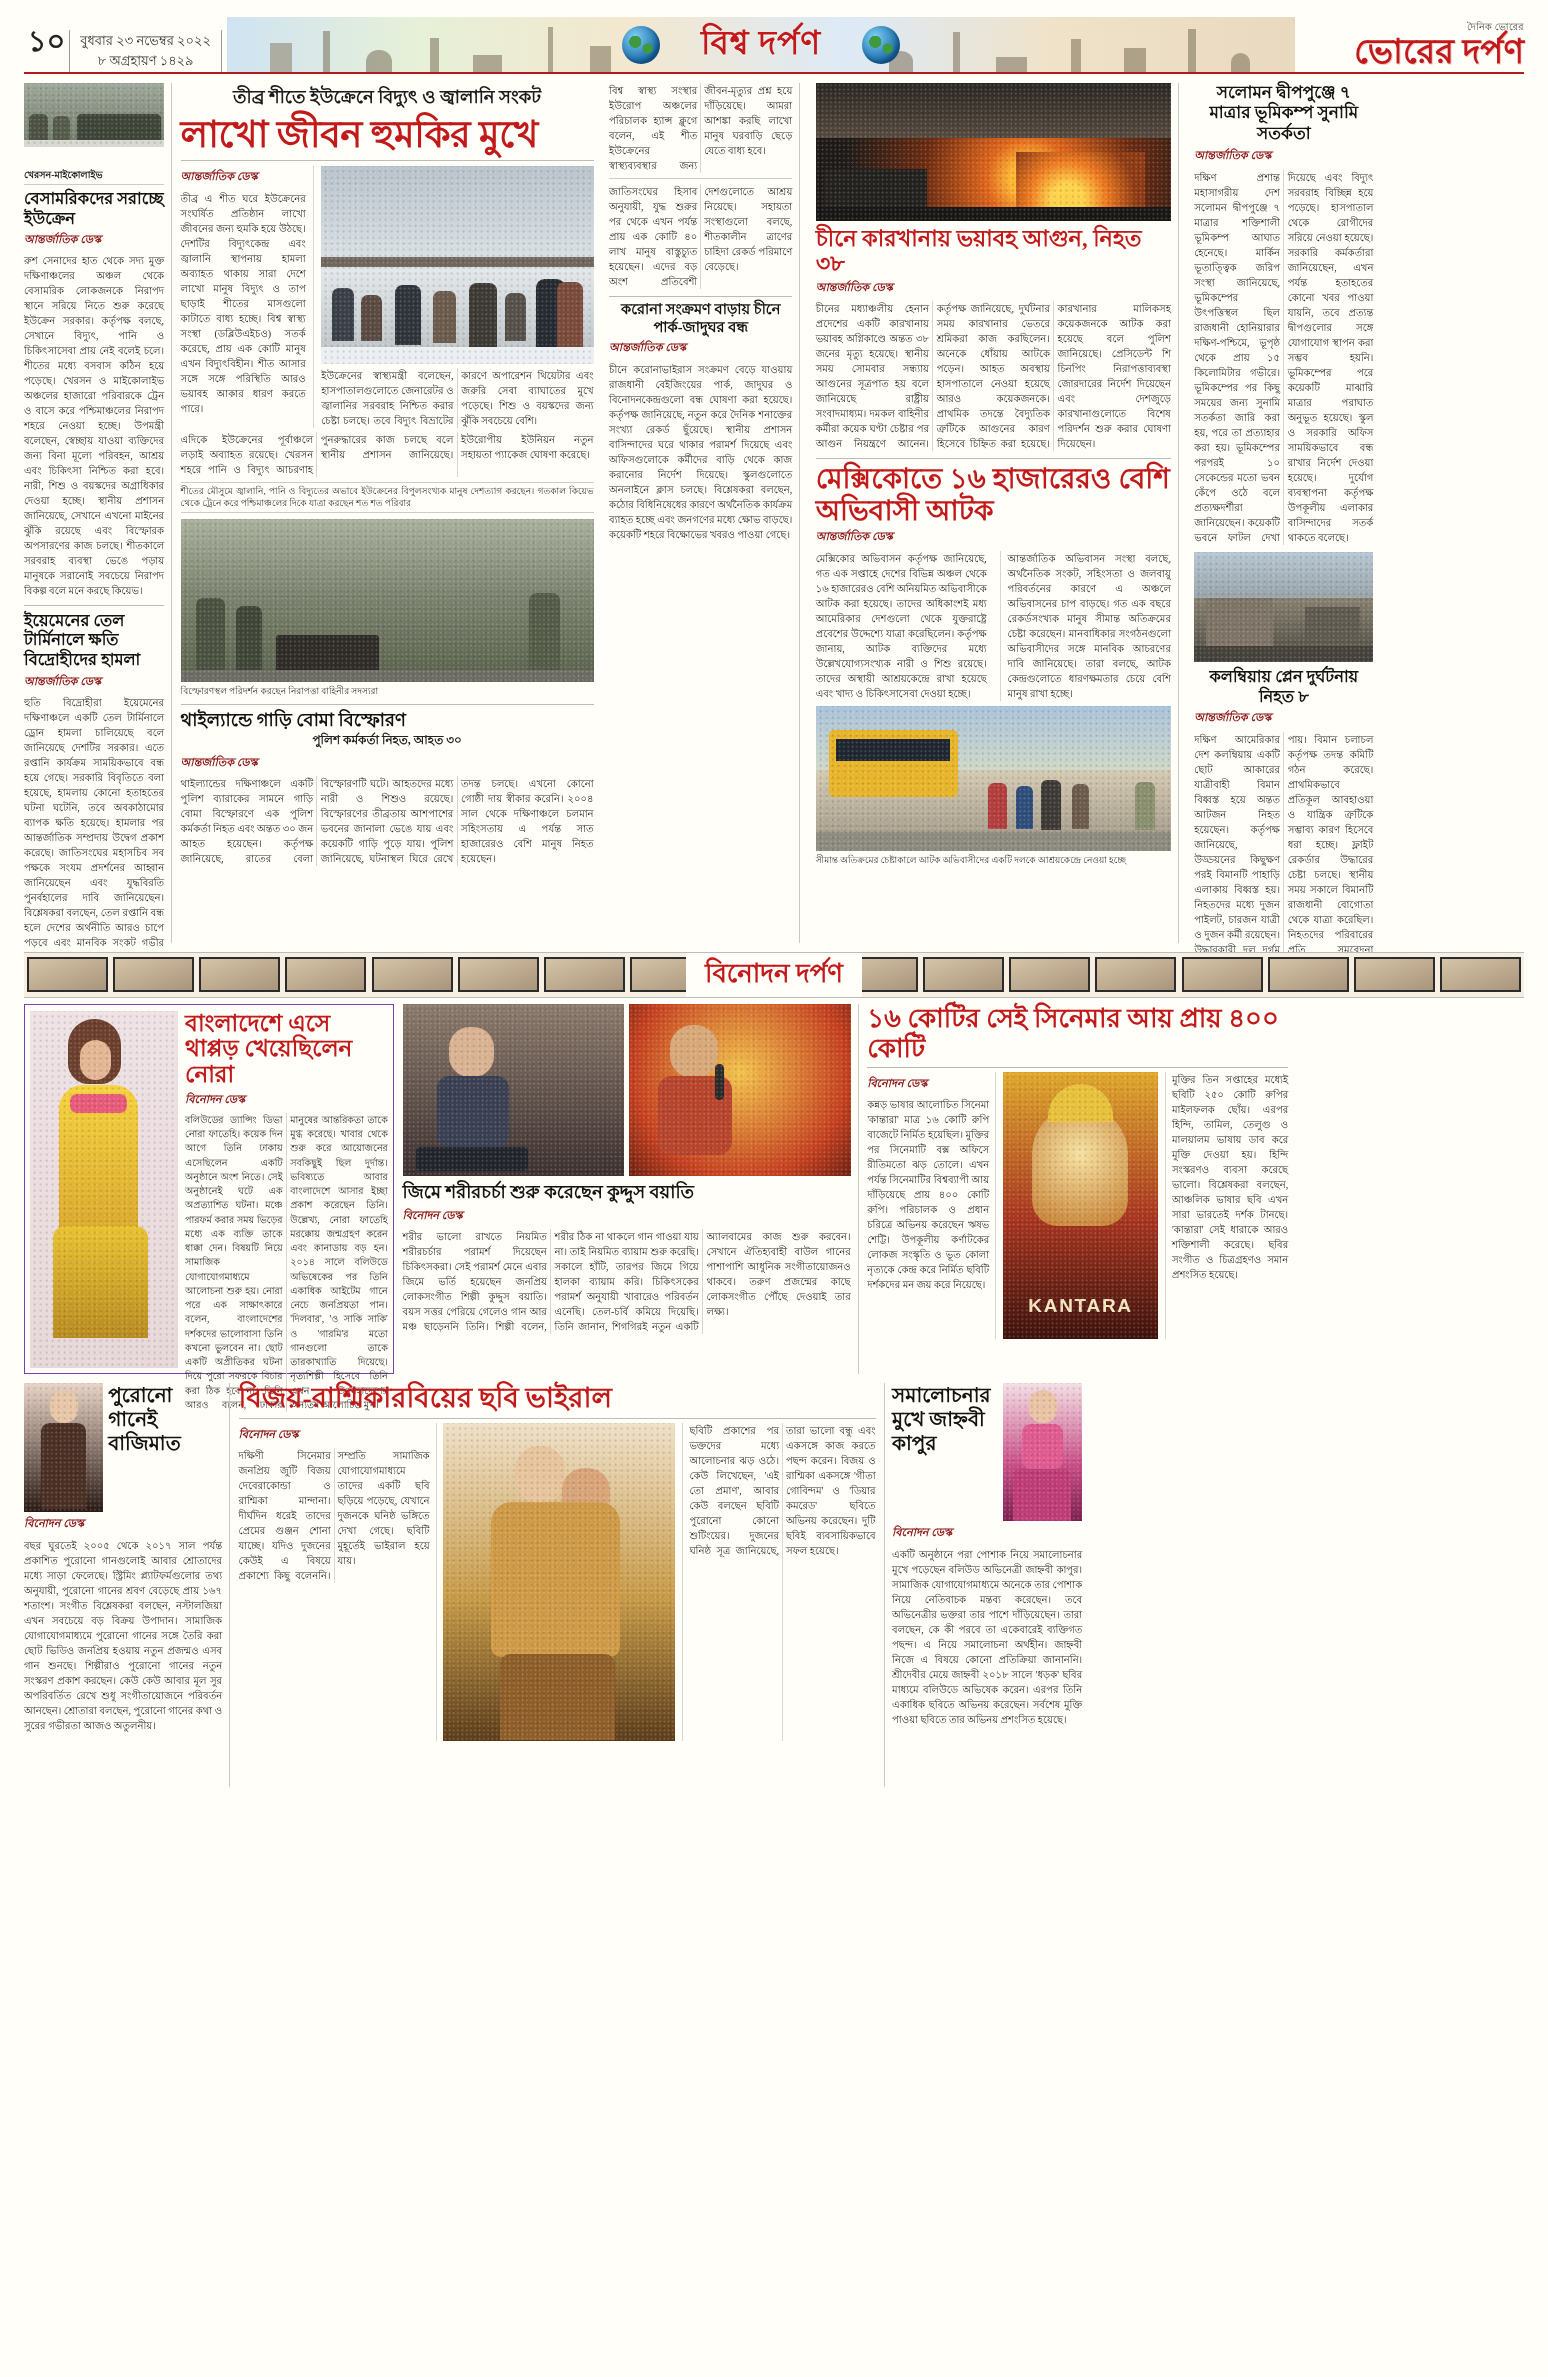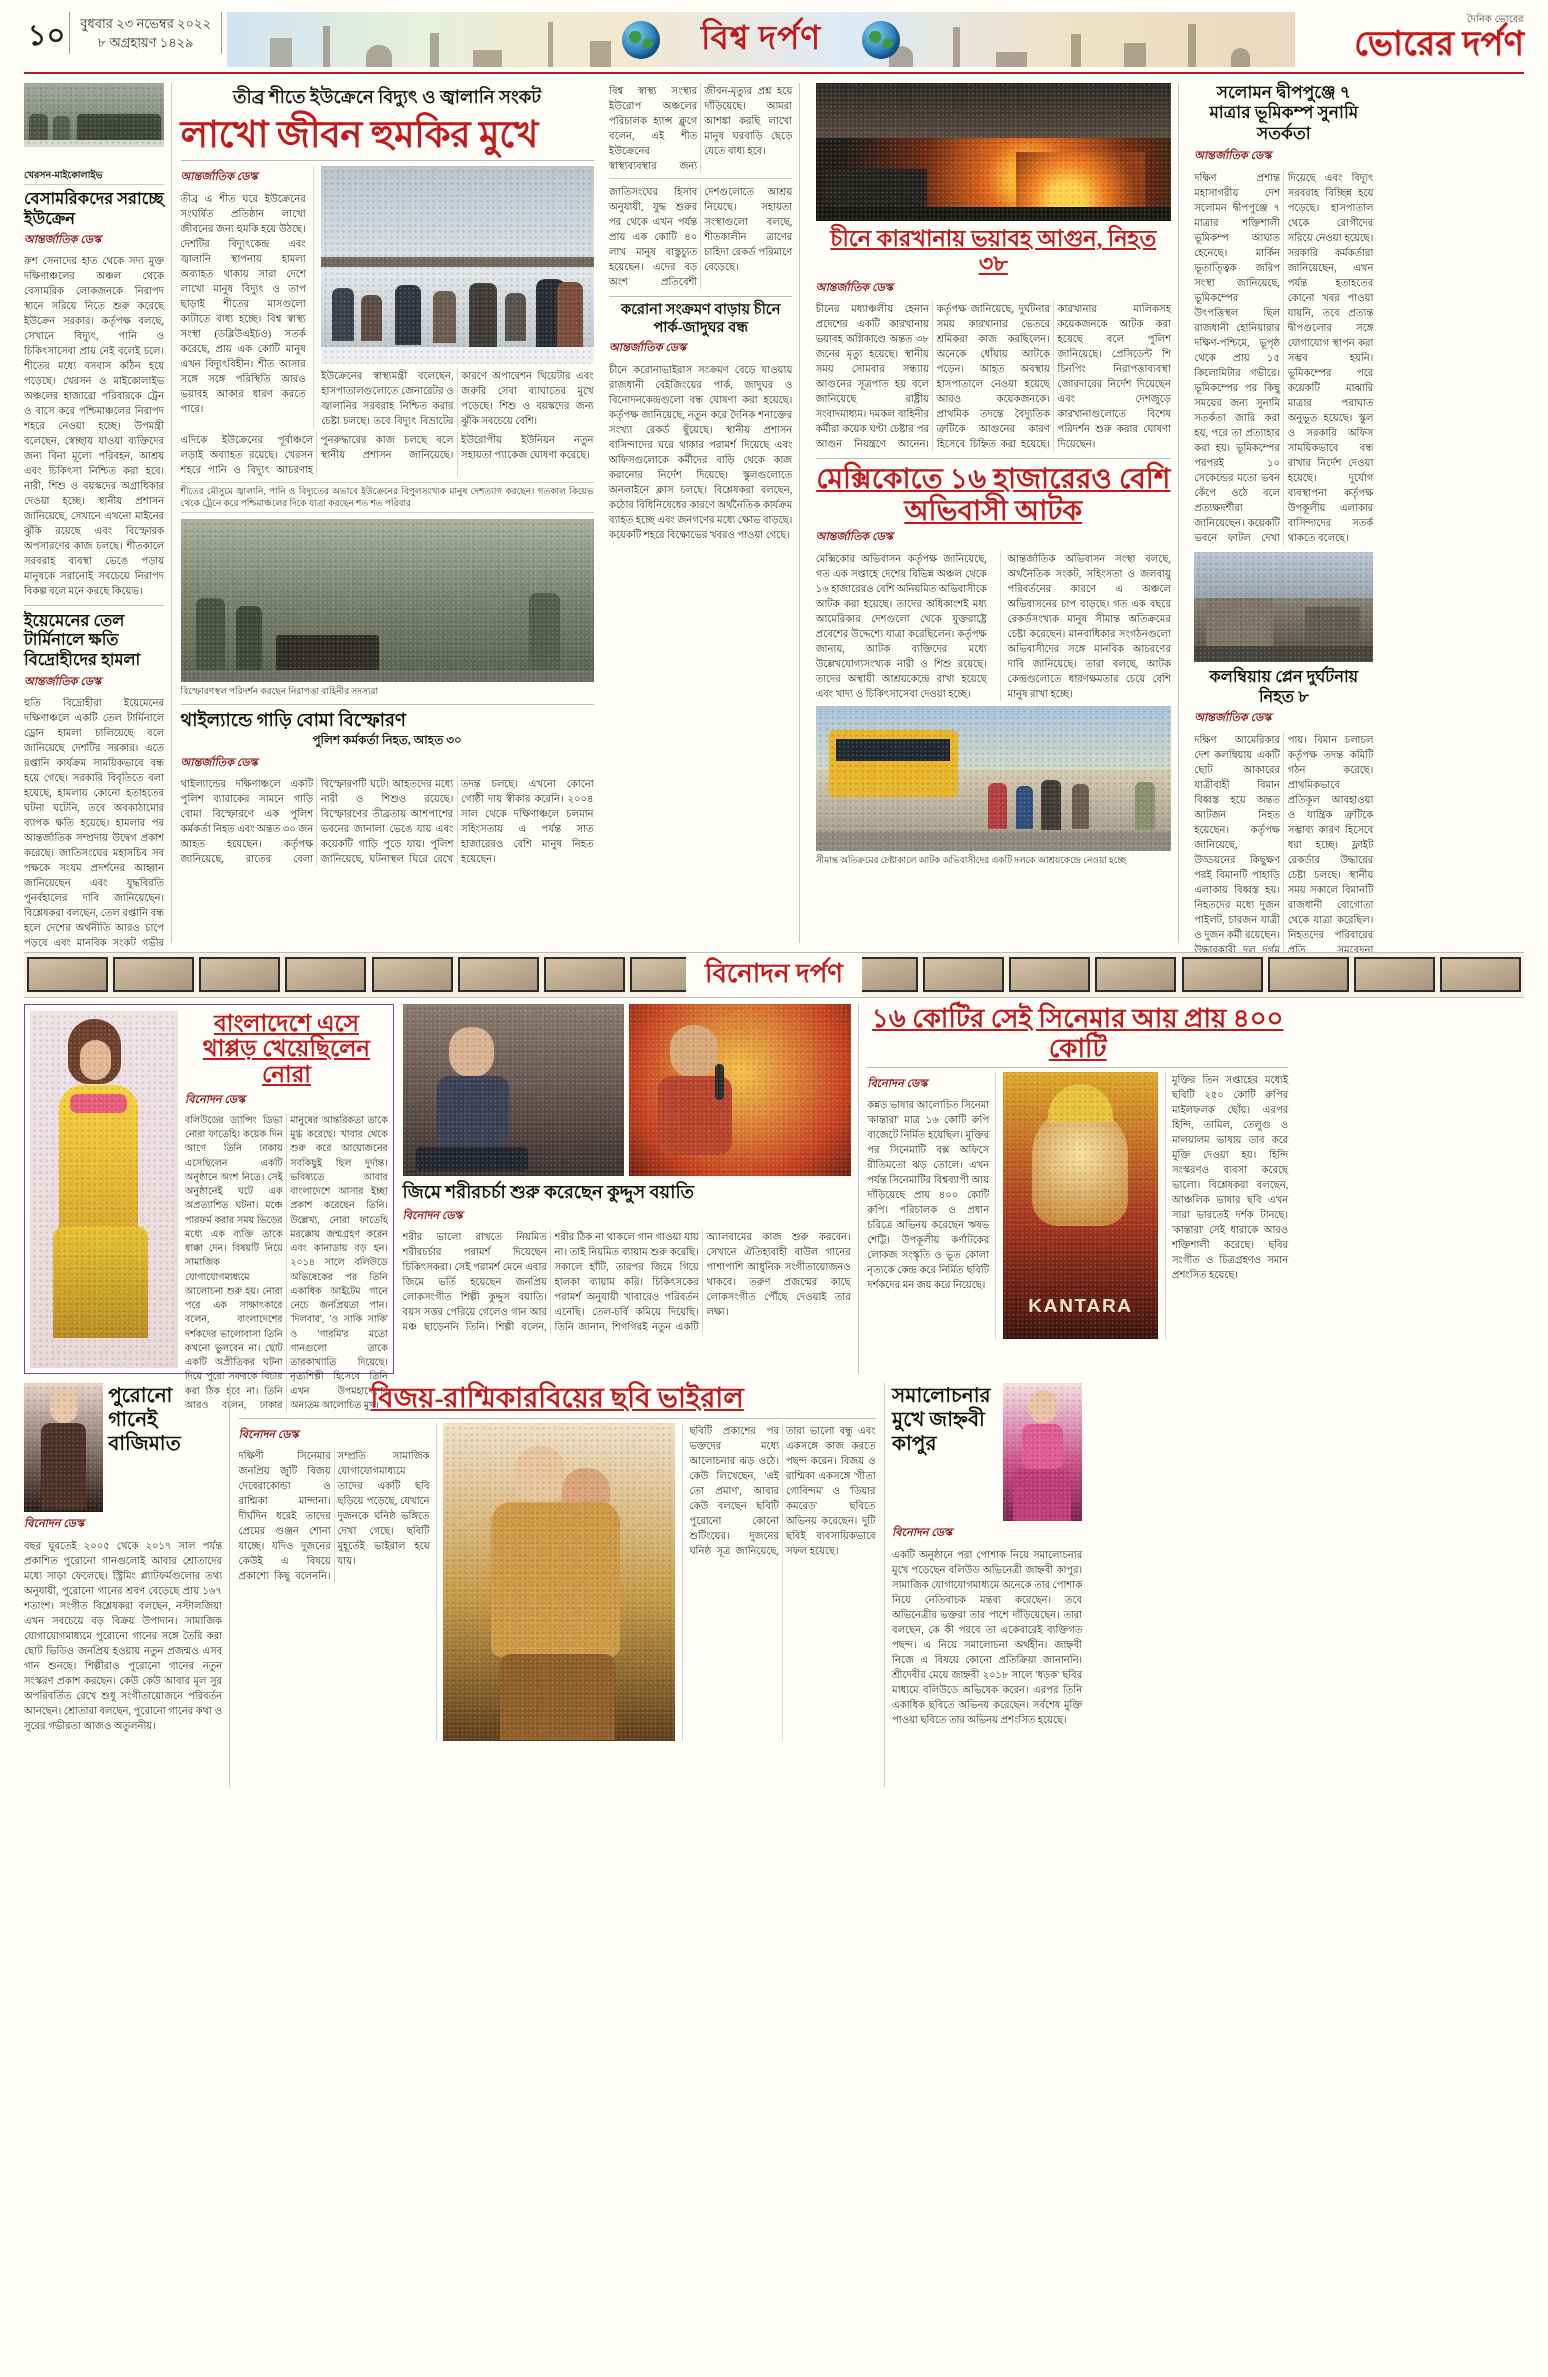--- a/index.html
+++ b/index.html
@@ -19,21 +19,21 @@
     background: #fffef9;
     padding: 0 24px;
   }
 
   
   .masthead {
     position: relative;
     height: 74px;
     border-bottom: 2.6px double #b01b1b;
     display: flex;
-    align-items: flex-start;
+    align-items: flex-end;
     padding-top: 12px;
   }
   .page-num {
     font-family: "Liberation Sans", sans-serif;
     font-size: 29px;
     font-weight: bold;
     color: #222;
     width: 45px;
     text-align: center;
     padding-bottom: 5.2px;
@@ -158,22 +158,20 @@
     font-weight: bold;
     text-align: center;
     color: #1b1b1b;
     margin-bottom: 1.7px;
   }
   .head-l {
     font-size: 26px;
     font-weight: bold;
     color: #c21a1a;
     line-height: 1.12;
-    text-align: center;
-    text-decoration: underline;
   }
   .head-m {
     font-size: 18px;
     font-weight: bold;
     line-height: 1.2;
     text-align: left;
     color: #14140f;
   }
   .head-s {
     font-size: 14.6px;

